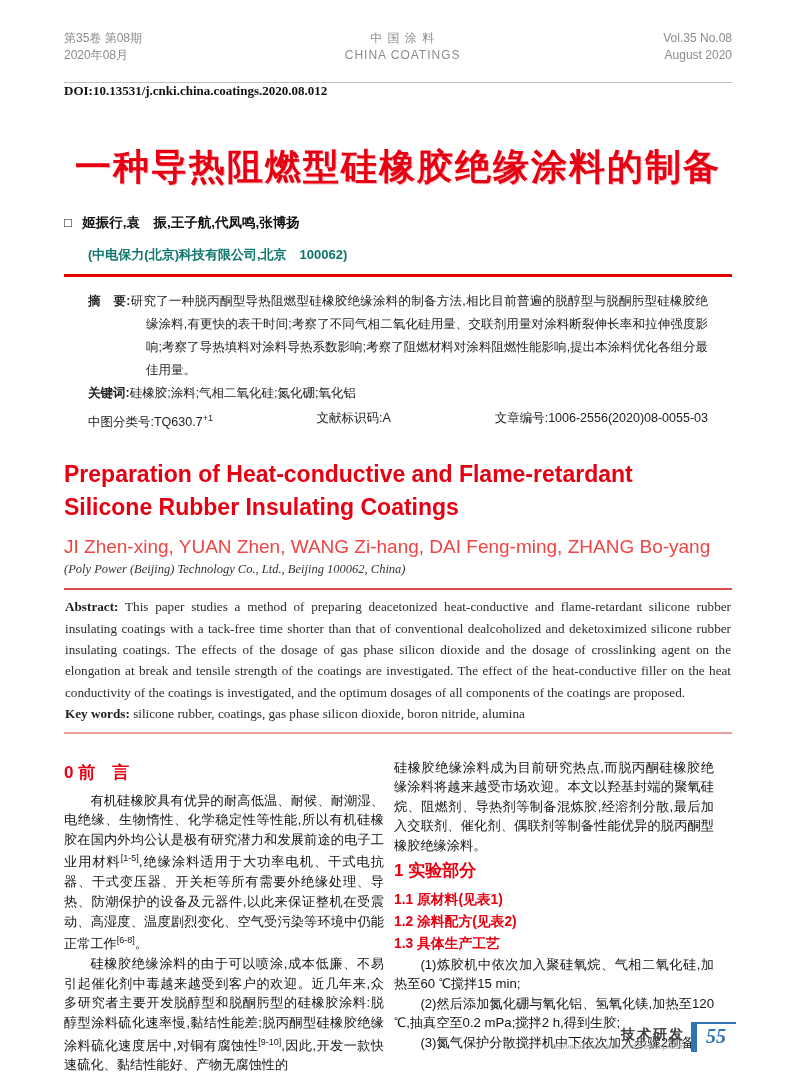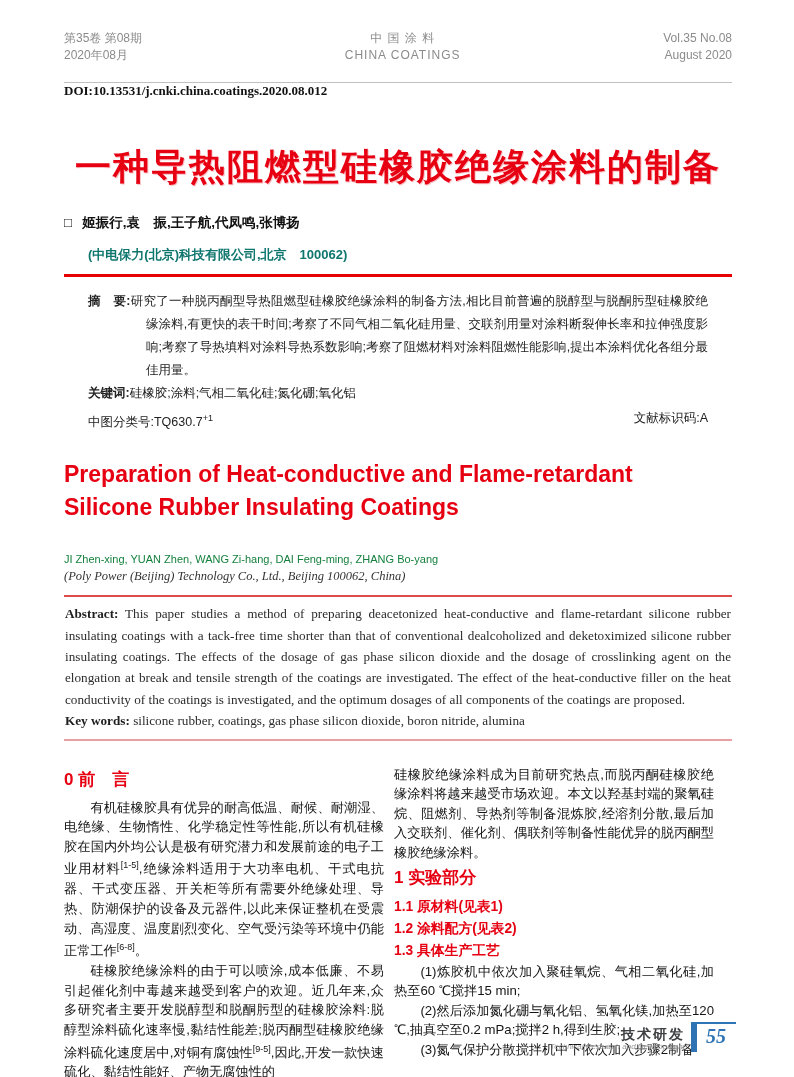--- a/index.html
+++ b/index.html
@@ -27,21 +27,21 @@
   .rule-red-thick { height:3px; background:#e60000; margin-top:10px; }
   
   .abs-cn { padding:13px 24px 0 24px; font-size:12.5px; line-height:23px; color:#222; }
   .abs-cn .hang { padding-left:58px; text-indent:-58px; text-align:justify; }
   .abs-cn .lbl { font-weight:600; }
   .abs-meta { display:flex; justify-content:space-between; margin-top:2px; }
   sup { font-size:9px; }
   
   .en-title { color:#e60012; font-weight:bold; font-size:23px; line-height:33px;
     margin-top:24px; font-family:"Liberation Sans", sans-serif; }
-  .authors-en { margin-top:29px; font-size:11px; color:#15803d; }
+  .authors-en { margin-top:12px; font-size:19px; color:#ef4444; }
   .affil-en { margin-top:4px; font-size:12.5px; color:#333;
     font-family:"Liberation Serif", serif; font-style:italic; }
   .rule-red-thin { height:2px; background:#dd4b4b; margin-top:11px; }
   .rule-salmon { height:2px; background:#e9a0a0; }
   .abs-en { font-family:"Liberation Serif", serif; font-size:13.2px; line-height:21.4px;
     text-align:justify; color:#2b2b2b; padding:6px 1px 7px 1px; }
   .abs-en .lbl { font-weight:bold; color:#1e1e1e; }
   
   .columns { display:flex; gap:10px; margin-top:24px; }
   .col { width:320px; font-size:13.2px; line-height:19.6px; text-align:justify; color:#141414; }
@@ -94,20 +94,21 @@
   <div class="abs-cn">
     <div class="hang">
       <span class="lbl">摘　要:</span><span>研究了一种脱丙酮型导热阻燃型硅橡胶绝缘涂料的制备方法,相比目前普遍的脱醇型与脱酮肟型硅橡胶绝缘涂料,有更快的表干时间;考察了不同气相二氧化硅用量、交联剂用量对涂料断裂伸长率和拉伸强度影响;考察了导热填料对涂料导热系数影响;考察了阻燃材料对涂料阻燃性能影响,提出本涂料优化各组分最佳用量。</span>
     </div>
     <div>
       <span class="lbl">关键词:</span><span>硅橡胶;涂料;气相二氧化硅;氮化硼;氧化铝</span>
     </div>
     <div class="abs-meta">
       <span><span>中图分类号:</span><span>TQ630.7</span><sup>+1</sup></span>
       <span><span>文献标识码:</span><span>A</span></span>
+      <span><span>文章编号:</span><span>1006-2556(2020)08-0055-03</span></span>
     </div>
   </div>
 
   <div class="en-title">
     <div>Preparation of Heat-conductive and Flame-retardant</div>
     <div>Silicone Rubber Insulating Coatings</div>
   </div>
   <div class="authors-en">JI Zhen-xing, YUAN Zhen, WANG Zi-hang, DAI Feng-ming, ZHANG Bo-yang</div>
   <div class="affil-en">(Poly Power (Beijing) Technology Co., Ltd., Beijing 100062, China)</div>
 
@@ -119,21 +120,21 @@
     <div>
       <span class="lbl">Key words:</span><span> silicone rubber, coatings, gas phase silicon dioxide, boron nitride, alumina</span>
     </div>
   </div>
   <div class="rule-salmon"></div>
 
   <div class="columns">
     <div class="col">
       <div class="h-sec">0  前　言</div>
       <p class="p-ind"><span>有机硅橡胶具有优异的耐高低温、耐候、耐潮湿、电绝缘、生物惰性、化学稳定性等性能,所以有机硅橡胶在国内外均公认是极有研究潜力和发展前途的电子工业用材料</span><sup>[1-5]</sup><span>,绝缘涂料适用于大功率电机、干式电抗器、干式变压器、开关柜等所有需要外绝缘处理、导热、防潮保护的设备及元器件,以此来保证整机在受震动、高湿度、温度剧烈变化、空气受污染等环境中仍能正常工作</span><sup>[6-8]</sup><span>。</span></p>
-      <p class="p-ind"><span>硅橡胶绝缘涂料的由于可以喷涂,成本低廉、不易引起催化剂中毒越来越受到客户的欢迎。近几年来,众多研究者主要开发脱醇型和脱酮肟型的硅橡胶涂料:脱醇型涂料硫化速率慢,黏结性能差;脱丙酮型硅橡胶绝缘涂料硫化速度居中,对铜有腐蚀性</span><sup>[9-5]</sup><span>,因此,开发一款快速硫化、黏结性能好、产物无腐蚀性的</span></p>
+      <p class="p-ind"><span>硅橡胶绝缘涂料的由于可以喷涂,成本低廉、不易引起催化剂中毒越来越受到客户的欢迎。近几年来,众多研究者主要开发脱醇型和脱酮肟型的硅橡胶涂料:脱醇型涂料硫化速率慢,黏结性能差;脱丙酮型硅橡胶绝缘涂料硫化速度居中,对铜有腐蚀性</span><sup>[9-10]</sup><span>,因此,开发一款快速硫化、黏结性能好、产物无腐蚀性的</span></p>
     </div>
     <div class="col">
       <p>硅橡胶绝缘涂料成为目前研究热点,而脱丙酮硅橡胶绝缘涂料将越来越受市场欢迎。本文以羟基封端的聚氧硅烷、阻燃剂、导热剂等制备混炼胶,经溶剂分散,最后加入交联剂、催化剂、偶联剂等制备性能优异的脱丙酮型橡胶绝缘涂料。</p>
       <div class="h-sec sp">1  实验部分</div>
       <div class="h-sub">1.1  原材料(见表1)</div>
       <div class="h-sub">1.2  涂料配方(见表2)</div>
       <div class="h-sub">1.3  具体生产工艺</div>
       <p class="p-ind">(1)炼胶机中依次加入聚硅氧烷、气相二氧化硅,加热至60 ℃搅拌15 min;</p>
       <p class="p-ind">(2)然后添加氮化硼与氧化铝、氢氧化镁,加热至120 ℃,抽真空至0.2 mPa;搅拌2 h,得到生胶;</p>
       <p class="p-ind">(3)氮气保护分散搅拌机中下依次加入步骤2制备</p>

